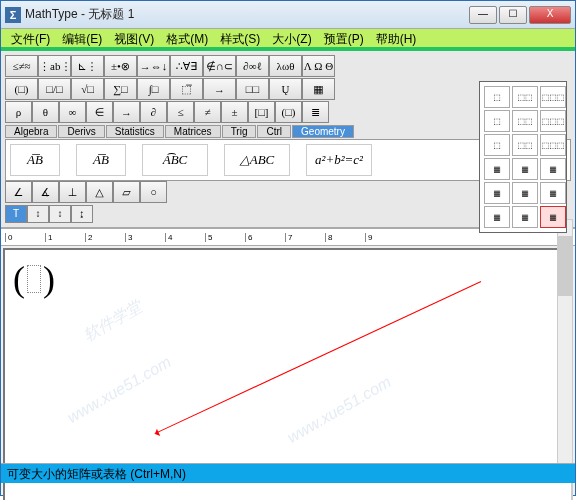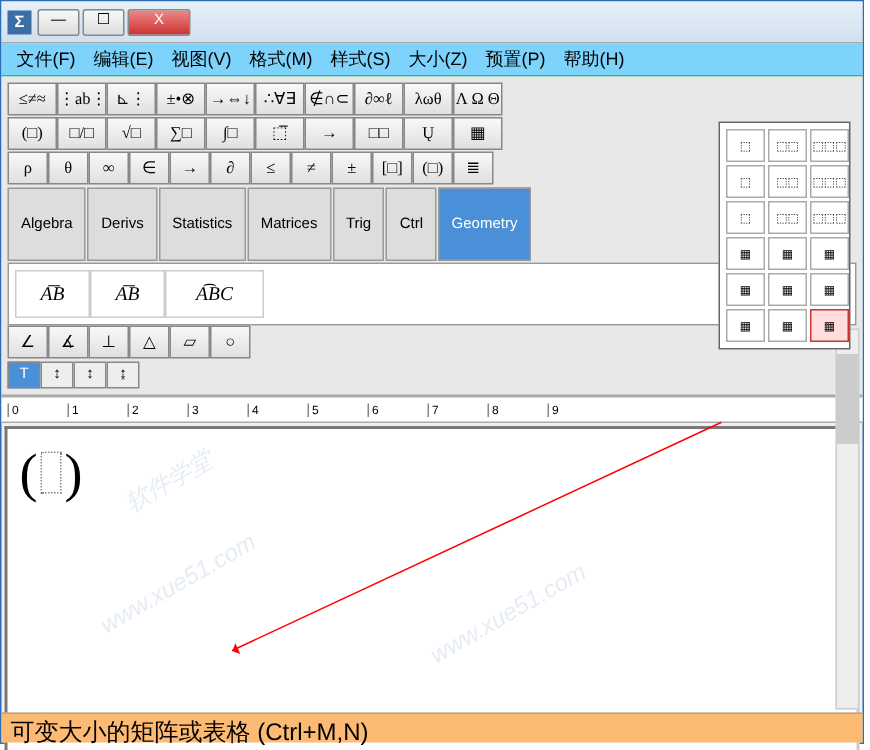--- a/index.html
+++ b/index.html
@@ -4,56 +4,57 @@
 <style>
 * { box-sizing: border-box; margin: 0; padding: 0; }
 body { font-family: "Microsoft YaHei", Arial, sans-serif; font-size: 12px; background: #fff; width: 580px; height: 500px; overflow: hidden; position: relative; }
 .window { width: 576px; height: 496px; border: 1px solid #2a6db5; background: #f0f0f0; position: relative; }
 .titlebar { height: 28px; background: linear-gradient(#e8f0f8,#d0e0f0); display: flex; align-items: center; padding: 0 4px; border-bottom: 1px solid #aaa; }
 .title-icon { width: 16px; height: 16px; background: #3a6ea5; color: #fff; font-weight: bold; text-align: center; line-height: 16px; font-size: 11px; margin-right: 4px; }
 .title-text { flex: 1; font-size: 12px; color: #222; }
 .win-btns { display: flex; gap: 2px; }
 .win-btn { width: 28px; height: 18px; border: 1px solid #888; background: linear-gradient(#f8f8f8,#ddd); font-size: 10px; text-align: center; line-height: 14px; border-radius: 2px; cursor: default; }
 .win-btn.close { background: linear-gradient(#e88,#c33); color: #fff; width: 42px; }
-.menubar { height: 22px; background: #7dd3fc; display: flex; align-items: flex-start; padding: 0 4px; border-bottom: 1px solid #22c55e; }
+.menubar { height: 22px; background: #bef264; display: flex; align-items: flex-start; padding: 0 4px; border-bottom: 4px solid #22c55e; }
 .menu-item { padding: 2px 6px; cursor: default; font-size: 12px; }
 .toolbar-area { background: #e8e8e8; padding: 4px; border-bottom: 1px solid #aaa; }
 .palette-row { display: flex; gap: 0; margin-bottom: 1px; }
 .palette-btn { width: 33px; height: 22px; border: 1px solid #888; background: linear-gradient(#f8f8f8,#e0e0e0); font-size: 11px; text-align: center; line-height: 20px; cursor: default; font-family: "Times New Roman", serif; overflow: hidden; }
 .tabs-row { display: flex; gap: 1px; margin: 2px 0 0 0; }
-.tab { padding: 18px 8px; font-size: 10px; background: #ddd; border: 1px solid #999; cursor: default; }
+.tab { padding: 0 8px; font-size: 10px; background: #ddd; border: 1px solid #999; cursor: default; }
 .tab.active { background: #4a90d9; color: #fff; }
-.template-row { display: flex; gap: 0; background: #fff; border: 1px solid #999; padding: 4px; margin-top: 1px; }
+.template-row { display: flex; gap: 16px; background: #fff; border: 1px solid #999; padding: 4px; margin-top: 1px; }
 .tmpl { width: 50px; height: 32px; border: 1px solid #ccc; font-family: "Times New Roman", serif; font-size: 13px; font-style: italic; text-align: center; display: flex; align-items: center; justify-content: center; cursor: default; }
 .tmpl.wide { width: 66px; }
 .small-row { display: flex; gap: 0; margin-top: 2px; }
 .small-btn { width: 22px; height: 18px; border: 1px solid #888; background: #eee; font-size: 10px; text-align: center; line-height: 16px; cursor: default; }
 .matrix-panel { position: absolute; right: 8px; top: 80px; width: 88px; background: #fff; border: 1px solid #666; padding: 4px; z-index: 5; }
 .mp-grid { display: grid; grid-template-columns: repeat(3, 26px); gap: 2px; }
 .mp-cell { width: 26px; height: 22px; border: 1px solid #aaa; background: #fff; font-size: 8px; display: flex; align-items: center; justify-content: center; cursor: default; }
 .mp-cell.hl { background: #fdd; border-color: #c33; }
 .ruler { height: 18px; background: #fff; border-top: 1px solid #aaa; border-bottom: 1px solid #aaa; display: flex; align-items: center; font-size: 8px; padding: 0 4px; }
 .ruler span { display: inline-block; width: 40px; border-left: 1px solid #888; padding-left: 2px; }
 .editor { flex: 1; background: #fff; border: 2px inset #ccc; margin: 2px; height: 260px; padding: 8px; position: relative; }
 .equation { font-family: "Times New Roman", serif; font-size: 36px; display: flex; align-items: center; }
 .cursor-box { display: inline-block; width: 14px; height: 28px; border: 1px dotted #888; margin: 0 2px; }
 .arrow-line { position: absolute; width: 360px; height: 1px; background: #f00; top: 280px; left: 120px; transform: rotate(-25deg); transform-origin: right center; pointer-events: none; z-index: 10; }
 .arrow-line::after { content: ""; position: absolute; left: -4px; top: -3px; border: 4px solid transparent; border-right-color: #f00; }
-.statusbar { position: absolute; bottom: 0; left: 0; right: 0; height: 20px; background: #fdba74; border-top: 1px solid #aaa; padding: 2px 6px; font-size: 16px; }
+.statusbar { position: absolute; bottom: 12px; left: 0; right: 0; height: 20px; background: #0ea5e9; border-top: 1px solid #aaa; padding: 2px 6px; font-size: 12px; }
 .scrollbar-v { position: absolute; right: 2px; top: 218px; bottom: 22px; width: 16px; background: #eee; border: 1px solid #ccc; }
 .scrollbar-v .thumb { width: 14px; height: 60px; background: #ccc; margin: 16px 0; }
 .watermark { position: absolute; color: rgba(150,180,210,0.25); font-size: 16px; transform: rotate(-30deg); pointer-events: none; font-style: italic; }
 </style>
 </head>
 <body>
 
 <div class="window">
 
   <div class="titlebar">
     <div class="title-icon">Σ</div>
+    <div class="title-text">MathType - 无标题 1</div>
     <div class="win-btns">
       <div class="win-btn">—</div>
       <div class="win-btn">☐</div>
       <div class="win-btn close">X</div>
     </div>
   </div>
 
   <div class="menubar">
     <div class="menu-item">文件(F)</div>
     <div class="menu-item">编辑(E)</div>
@@ -112,20 +113,22 @@
       <div class="tab">Matrices</div>
       <div class="tab">Trig</div>
       <div class="tab">Ctrl</div>
       <div class="tab active">Geometry</div>
     </div>
 
     <div class="template-row">
       <div class="tmpl">A͞B</div>
       <div class="tmpl">A͞B</div>
       <div class="tmpl wide">A͡BC</div>
+      <div class="tmpl wide">△ABC</div>
+      <div class="tmpl wide">a²+b²=c²</div>
     </div>
 
     <div class="palette-row">
       <div class="palette-btn" style="width:27px">∠</div>
       <div class="palette-btn" style="width:27px">∡</div>
       <div class="palette-btn" style="width:27px">⊥</div>
       <div class="palette-btn" style="width:27px">△</div>
       <div class="palette-btn" style="width:27px">▱</div>
       <div class="palette-btn" style="width:27px">○</div>
     </div>

